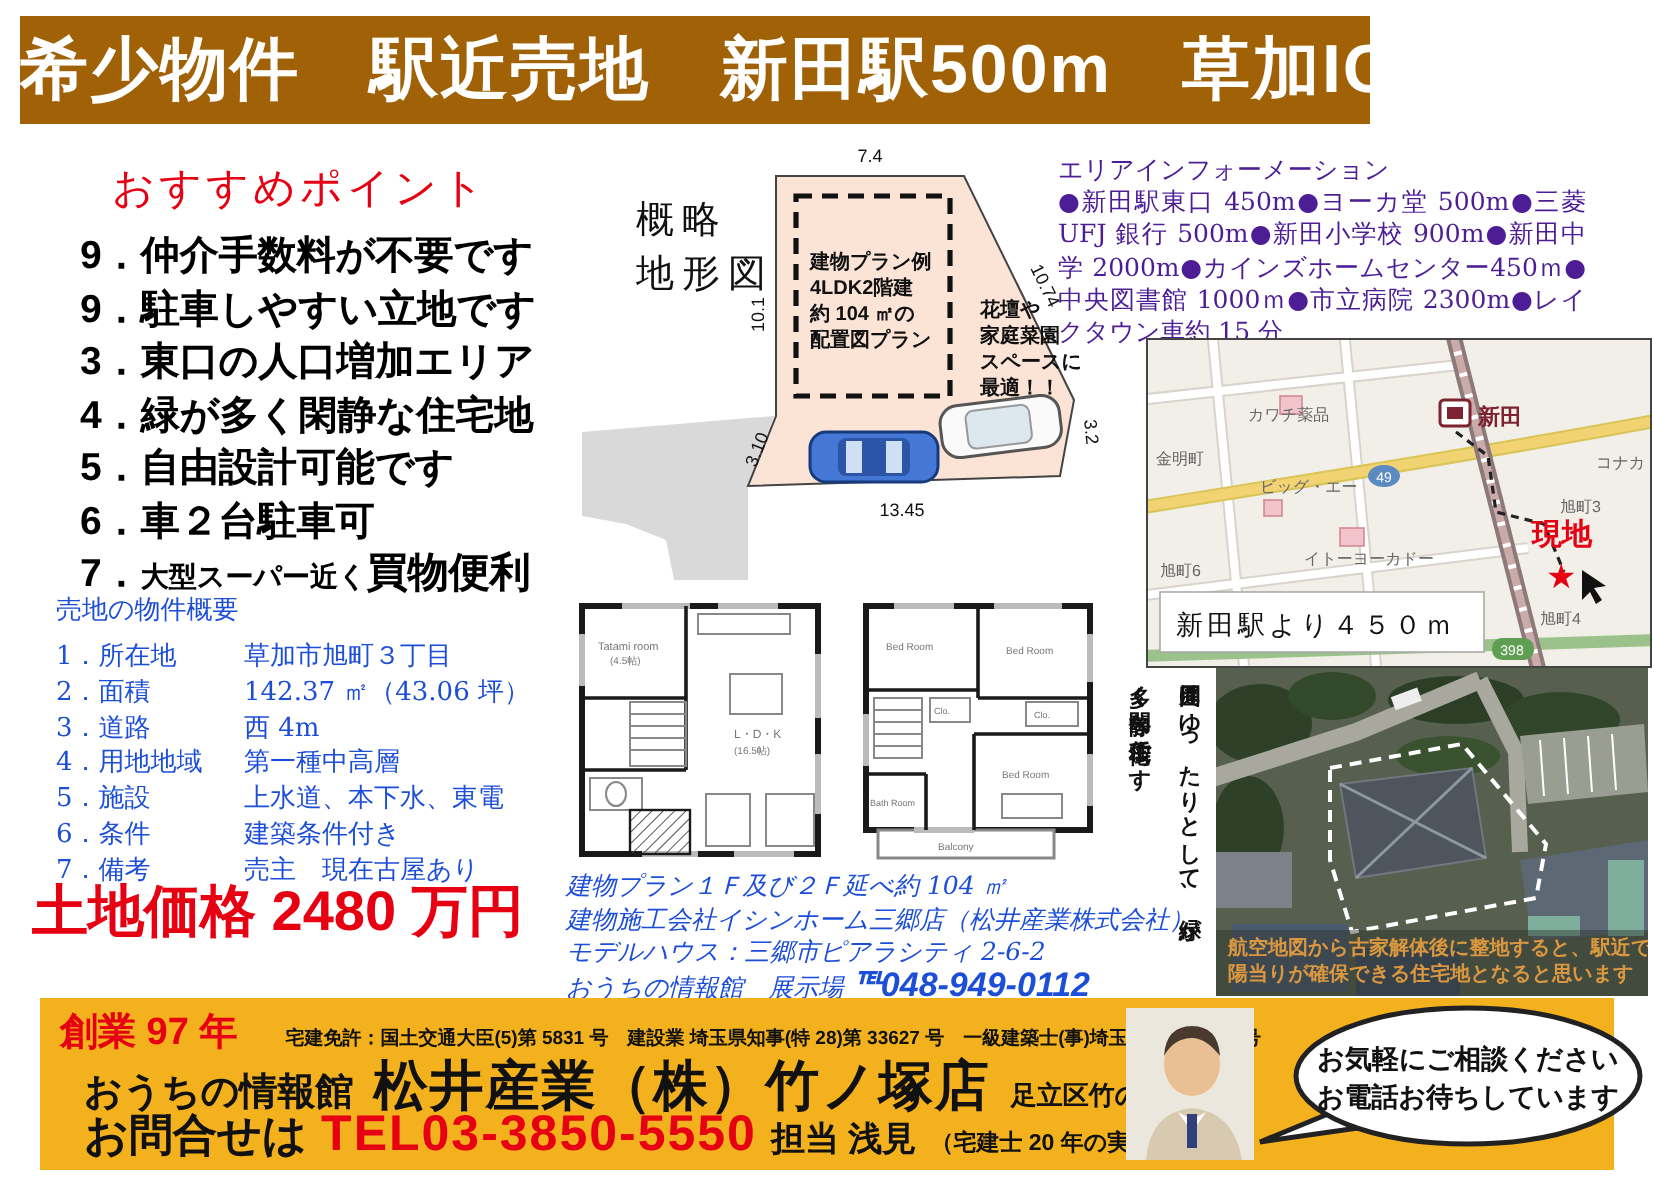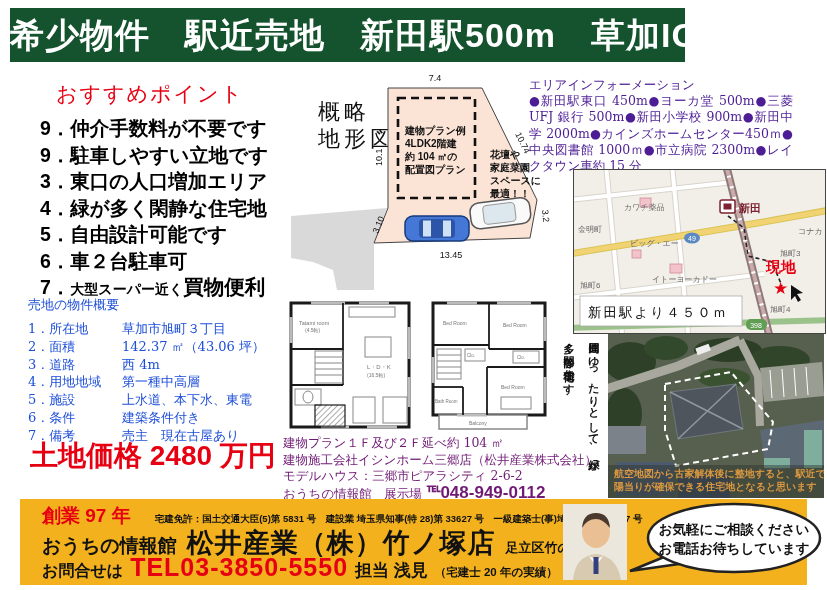--- a/index.html
+++ b/index.html
@@ -1,72 +1,72 @@
 <!DOCTYPE html>
 <html><head>
 <meta charset="utf-8">
 <style>
   html,body{margin:0;padding:0;background:#888;}
   #page{position:relative;width:827px;height:590px;background:#fff;overflow:hidden;
         font-family:"Liberation Sans",sans-serif;}
   
-  .banner{position:absolute;left:10px;top:8px;width:675px;height:54px;background:#14532d;
+  .banner{position:absolute;left:10px;top:8px;width:675px;height:54px;background:#a16207;
           color:#fff;font-weight:bold;font-size:34px;line-height:55px;text-align:center;
           letter-spacing:1px;white-space:nowrap;}
   
   .points{position:absolute;left:14px;top:80px;width:272px;}
   .points-title{color:#e60012;font-size:21px;font-weight:normal;text-align:center;
                 letter-spacing:2px;margin-bottom:7px;}
   .point{font-size:19.5px;font-weight:bold;color:#000;line-height:26.5px;
          padding-left:26px;white-space:nowrap;}
   .point .sm{font-size:14px;}
   .point .bg{font-size:20.5px;}
   
   .overview{position:absolute;left:28px;top:296px;width:256px;color:#1d4ed8;
             font-family:"DejaVu Serif","Liberation Serif",serif;font-size:13px;}
   .ov-title{margin-bottom:6px;}
   .ov-row{display:flex;line-height:17.8px;white-space:nowrap;}
   .ov-label{width:94px;flex:none;}
-  .price{position:absolute;left:30px;top:437px;color:#e60012;font-size:28px;font-weight:bold;
+  .price{position:absolute;left:16px;top:437px;color:#e60012;font-size:28px;font-weight:bold;
          font-family:"Liberation Sans",sans-serif;white-space:nowrap;}
   
-  .diagram-label{position:absolute;left:318px;top:98px;font-size:22px;letter-spacing:4px;
-                 line-height:27px;color:#111;font-family:Liberation Sans, sans-serif;}
+  .diagram-label{position:absolute;left:318px;top:98px;font-size:19px;letter-spacing:4px;
+                 line-height:27px;color:#111;font-family:Liberation Mono, monospace;}
   .plot{position:absolute;left:283px;top:66px;}
   .plot text{fill:#111;font-family:"Liberation Sans",sans-serif;}
   .plans{position:absolute;left:287px;top:297px;}
   .plans text{fill:#777;font-family:"Liberation Sans",sans-serif;}
-  .plan-caption{position:absolute;left:283px;top:435px;color:#701a75;font-size:12.5px;
+  .plan-caption{position:absolute;left:283px;top:435px;color:#1d4ed8;font-size:12.5px;
                 line-height:16.5px;font-family:"DejaVu Serif","Liberation Serif",serif;
-                white-space:nowrap;}
+                white-space:nowrap;font-style:italic;}
   .plan-caption .tel{font-size:17px;font-weight:bold;margin-left:5px;
                      font-family:"Liberation Sans",sans-serif;}
   
   .area-info{position:absolute;left:529px;top:77px;width:264px;color:#4c1d95;font-size:12.5px;
              line-height:16.2px;text-align:justify;
              font-family:"DejaVu Serif","Liberation Serif",serif;}
   .map-box{position:absolute;left:573px;top:169px;width:251px;height:163px;
            border:1px solid #444;overflow:hidden;background:#f2efe9;}
   .aerial-side{position:absolute;left:556px;top:334px;height:166px;writing-mode:vertical-rl;
                font-size:11px;font-weight:bold;letter-spacing:0.5px;line-height:25px;color:#111;}
   .aerial{position:absolute;left:608px;top:334px;}
   
   .footer{position:absolute;left:20px;top:499px;width:787px;height:86px;background:#f3b11d;}
-  .f-row1{position:absolute;left:22px;top:4px;display:flex;align-items:baseline;gap:24px;
+  .f-row1{position:absolute;left:10px;top:4px;display:flex;align-items:baseline;gap:24px;
           white-space:nowrap;justify-content:space-between;}
   .founded{color:#e60012;font-size:19px;font-weight:bold;}
   .license{font-size:9.5px;font-weight:bold;color:#111;}
   .f-row2{position:absolute;left:22px;top:26px;display:flex;align-items:baseline;gap:10px;
           font-weight:bold;color:#111;white-space:nowrap;}
   .company1{font-size:19px;}
   .company2{font-size:27px;letter-spacing:1px;}
   .address{font-size:13px;}
   .f-row3{position:absolute;left:22px;top:54px;display:flex;align-items:baseline;gap:7px;
           font-weight:bold;color:#111;white-space:nowrap;}
-  .contact-label{font-size:16px;}
+  .contact-label{font-size:22px;}
   .tel-big{font-size:25px;color:#e60012;letter-spacing:1px;}
   .person{font-size:17px;}
   .person-note{font-size:11.5px;}
   .avatar{position:absolute;left:543px;top:5px;}
   .bubble{position:absolute;left:608px;top:2px;}
   .bubble text{font-size:13.5px;font-weight:bold;fill:#111;
                font-family:"Liberation Sans",sans-serif;}
 </style>
 </head>
 <body>

